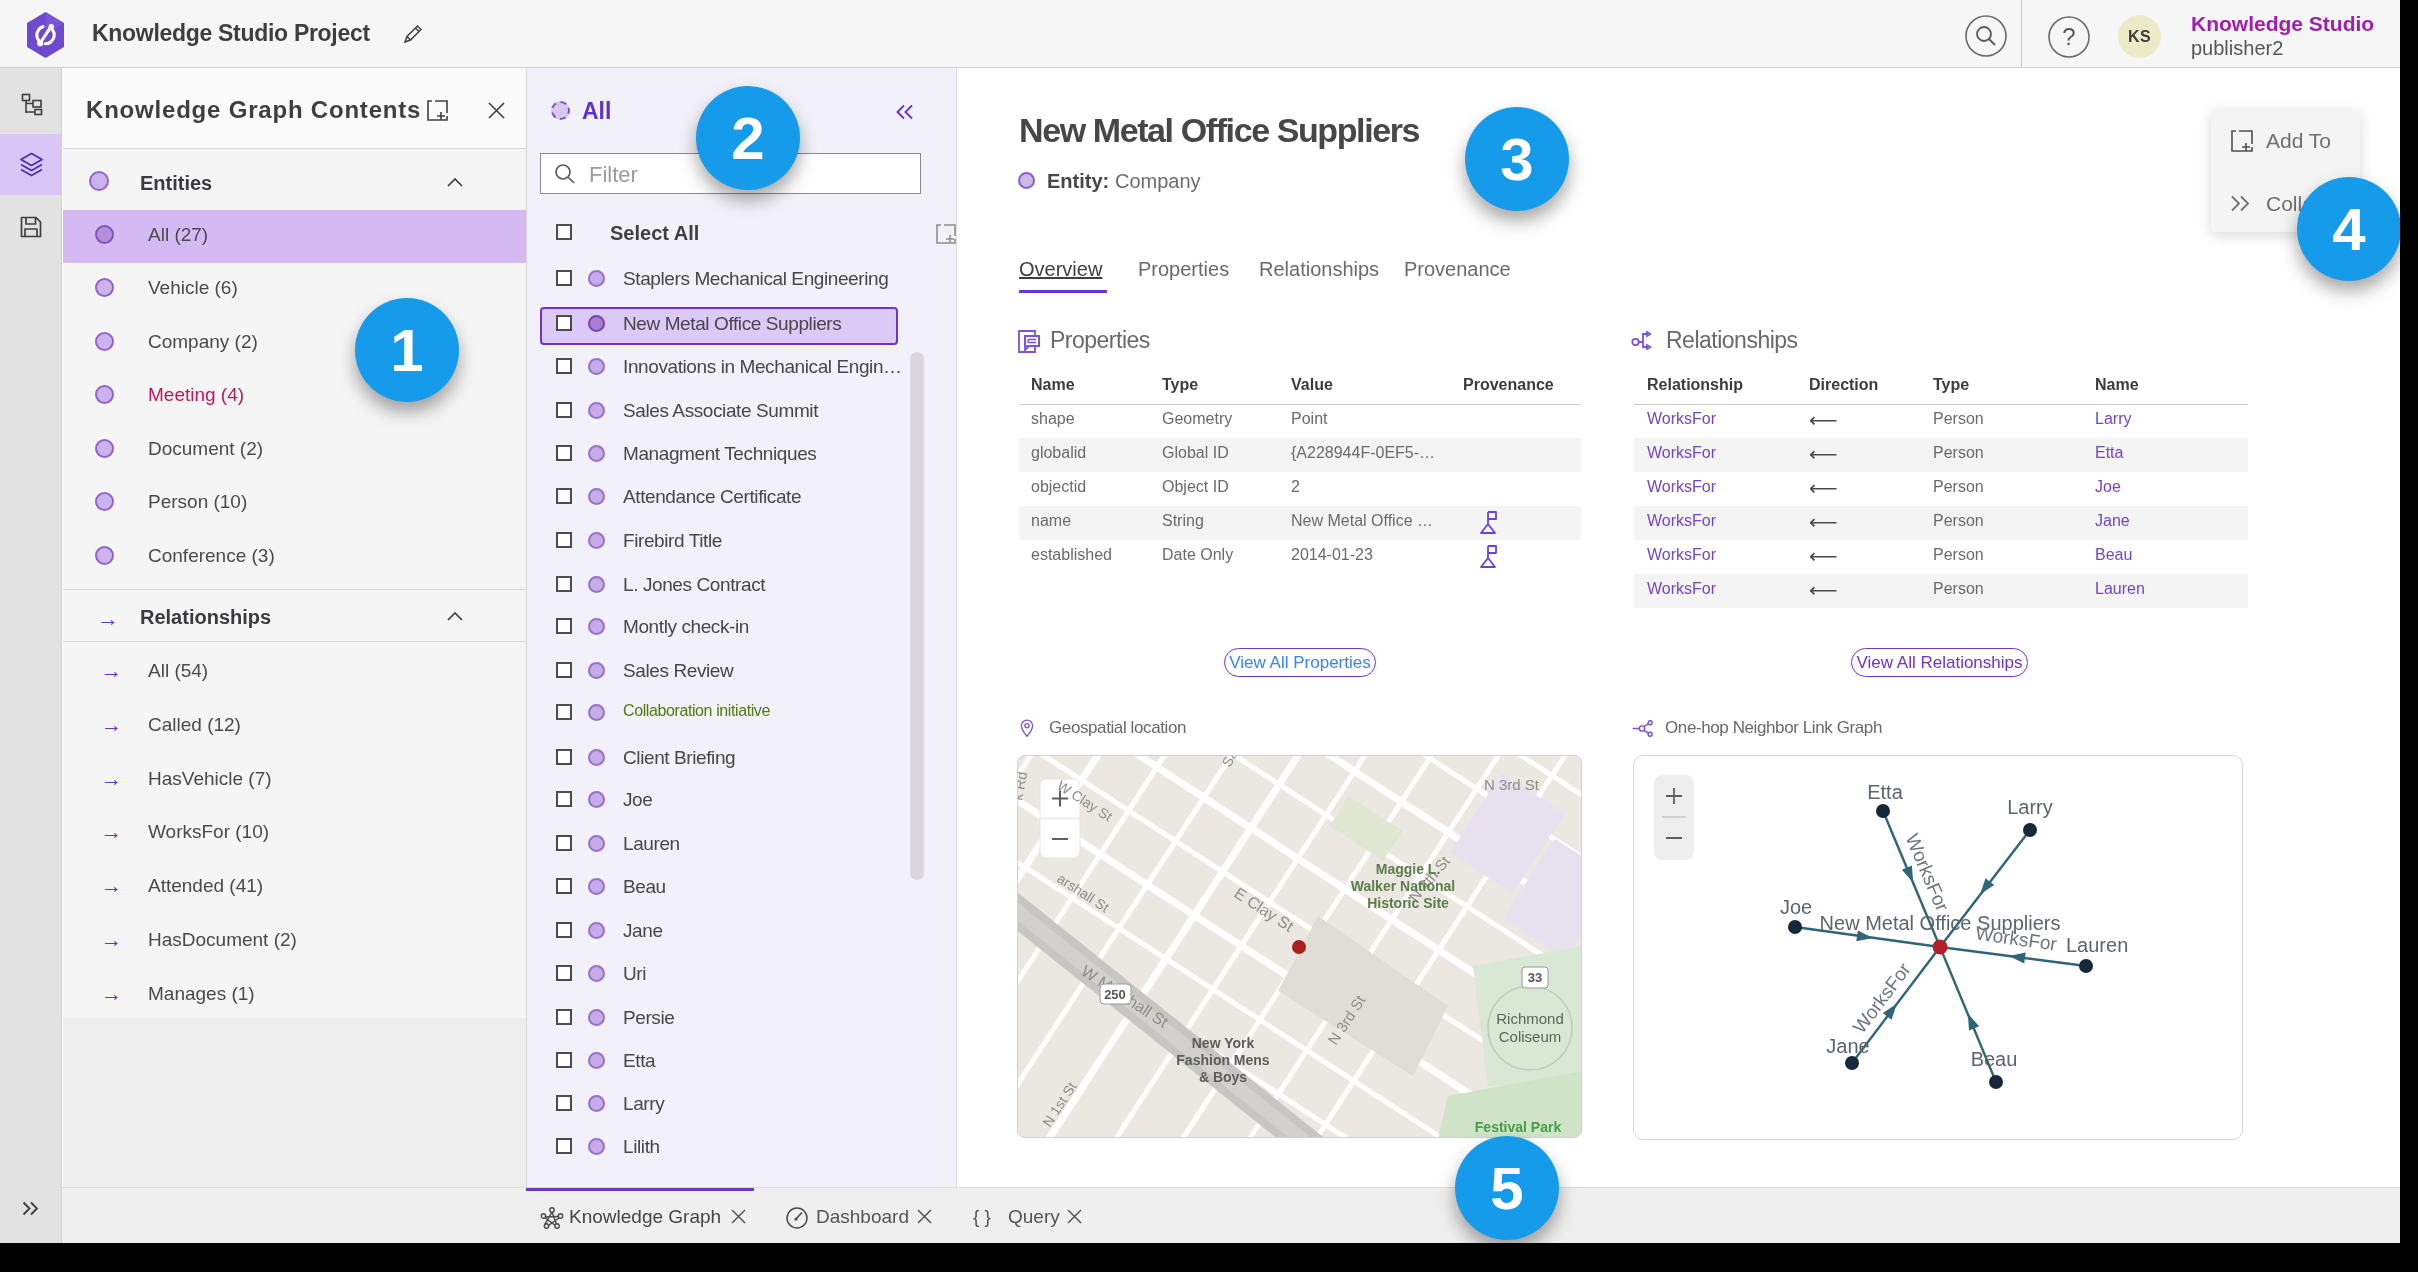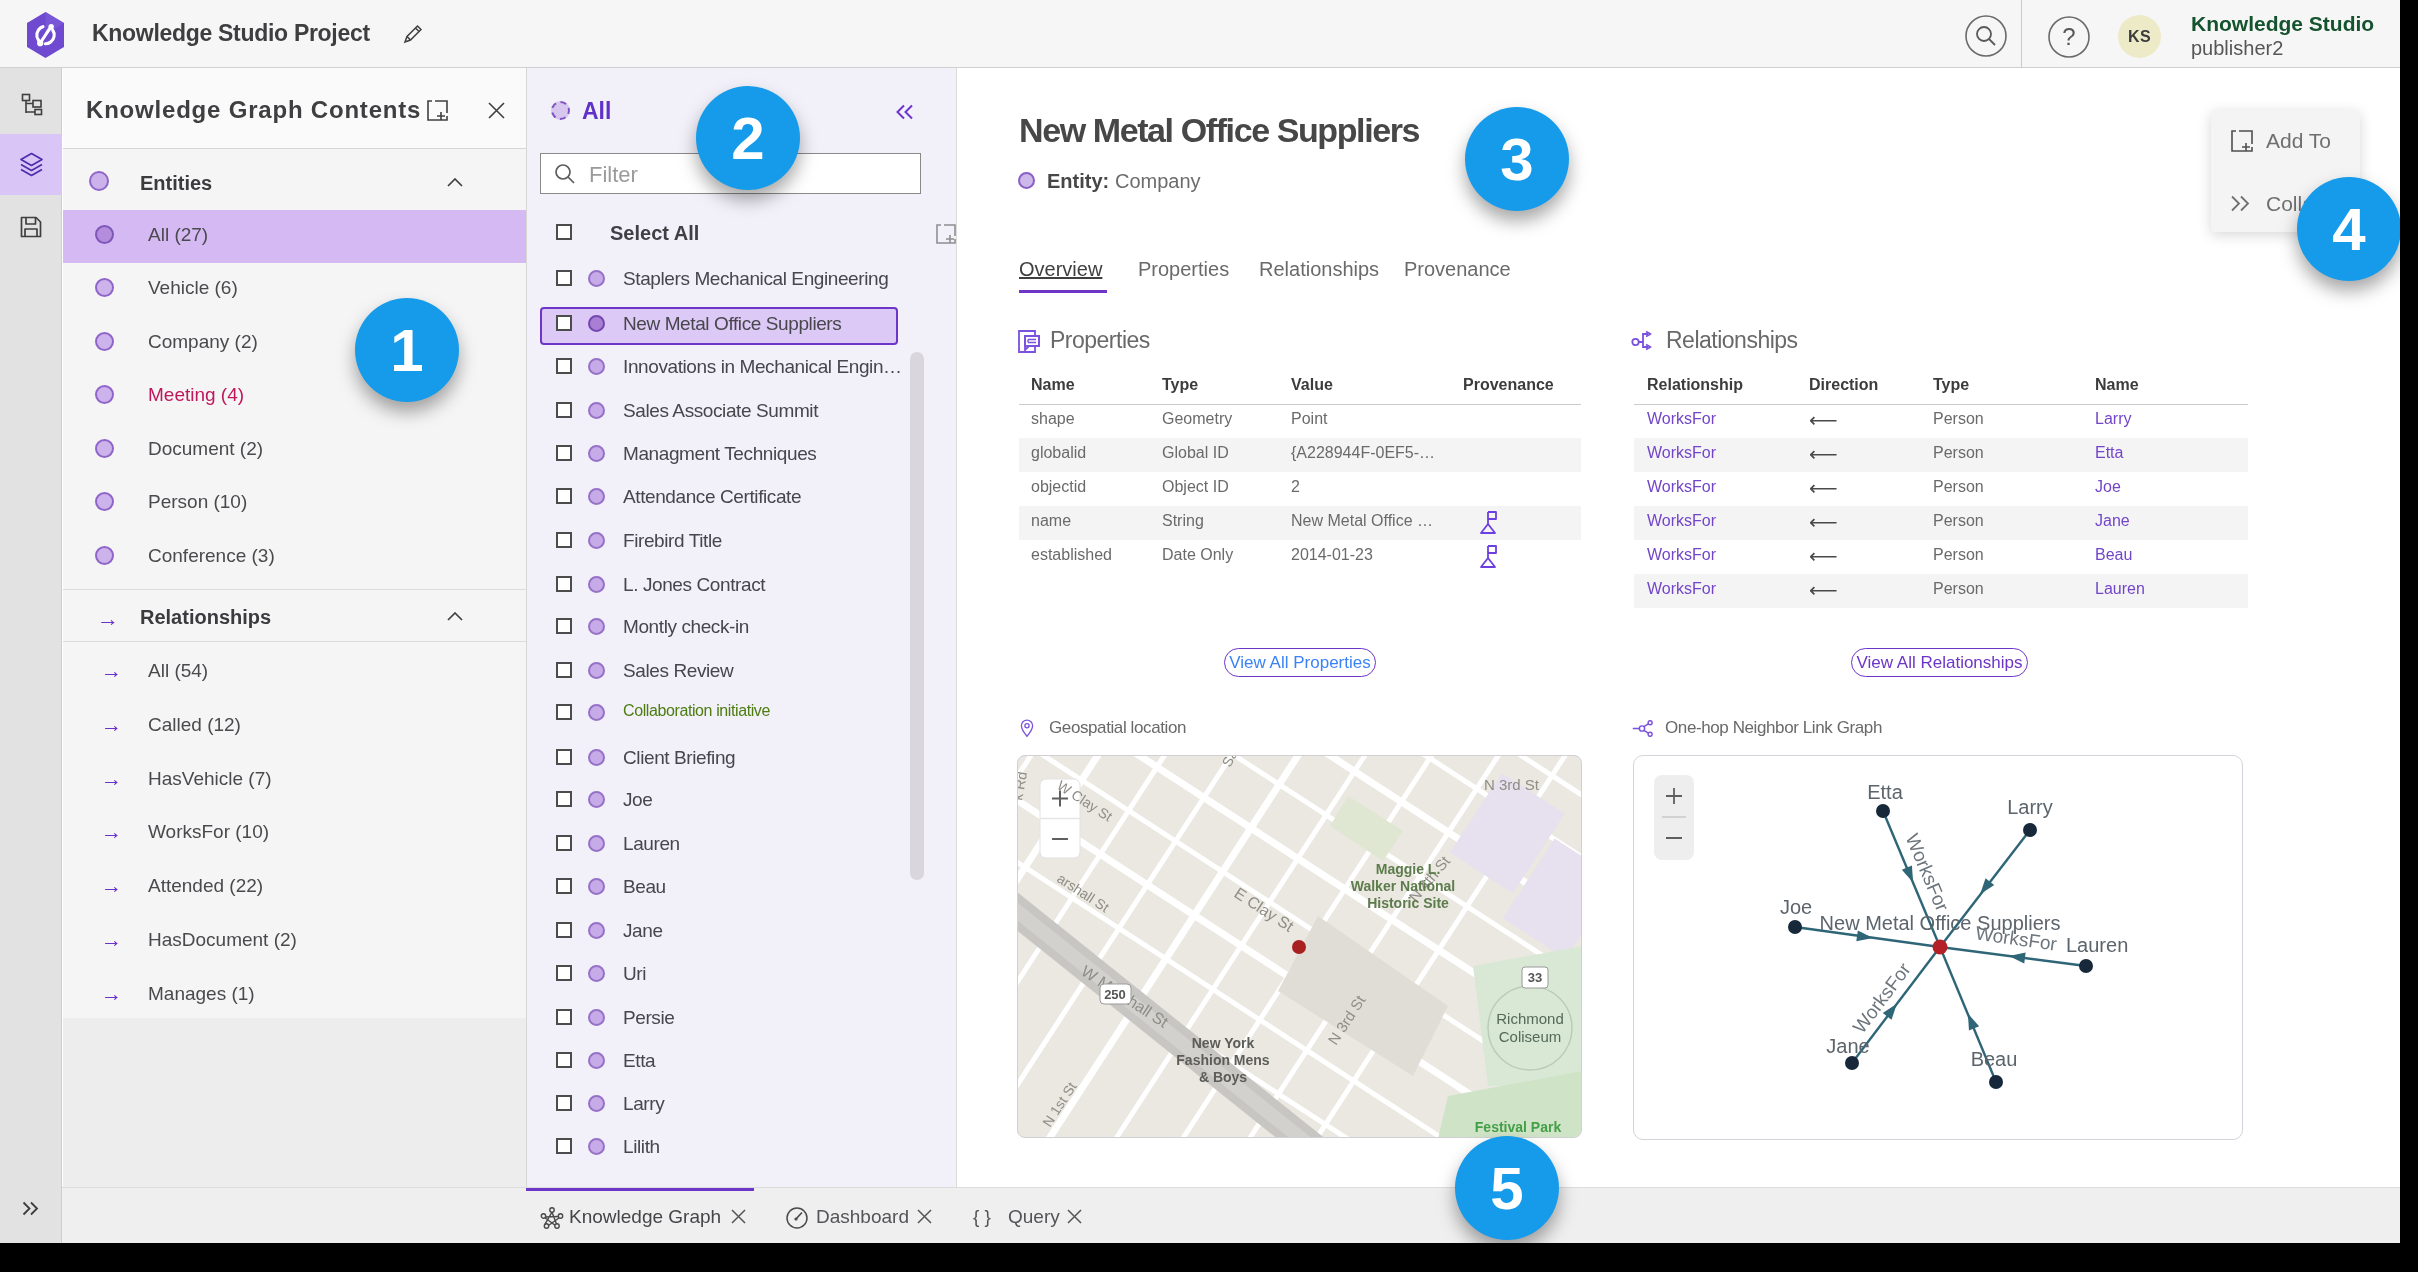--- a/index.html
+++ b/index.html
@@ -33,21 +33,21 @@
     <circle cx="21" cy="21" r="20" fill="none" stroke="#6a6a6a" stroke-width="1.6"></circle>
     <circle cx="19" cy="19" r="7" fill="none" stroke="#585858" stroke-width="1.8"></circle>
     <path d="M24,24 L30,30" stroke="#585858" stroke-width="1.8"></path>
   </svg>
   <div class="abs" style="left:2021px;top:0;width:1px;height:68px;background:#cac8c8;"></div>
   <svg class="abs" style="left:2048px;top:16px;" width="42" height="42" viewBox="0 0 42 42">
     <circle cx="21" cy="21" r="20" fill="none" stroke="#6a6a6a" stroke-width="1.6"></circle>
     <text x="21" y="29" font-size="24" fill="#585858" text-anchor="middle" font-family="Liberation Sans">?</text>
   </svg>
   <div class="abs" style="left:2118px;top:15px;width:43px;height:43px;border-radius:50%;background:#edeac7;color:#3c3c3c;font-size:16px;font-weight:bold;display:flex;align-items:center;justify-content:center;letter-spacing:0.5px;">KS</div>
-  <div class="abs" style="left:2191px;top:12px;font-size:21px;font-weight:bold;color:#14532d;">Knowledge Studio</div>
+  <div class="abs" style="left:2191px;top:12px;font-size:21px;font-weight:bold;color:#a21caf;">Knowledge Studio</div>
   <div class="abs" style="left:2191px;top:37px;font-size:20px;color:#565656;">publisher2</div>
 </div>
 
 <div class="abs" style="left:0;top:68px;width:62px;height:1175px;background:#e3e2e2;border-right:1px solid #cecccc;z-index:4;">
   <svg class="abs" style="left:20px;top:24px;" width="24" height="24" viewBox="0 0 24 24">
     <g fill="none" stroke="#3f3f3f" stroke-width="1.6">
       <rect x="2.5" y="2.5" width="7" height="6"></rect>
       <rect x="13" y="8.5" width="8" height="6.5"></rect>
       <rect x="15" y="17.5" width="6.5" height="5"></rect>
       <path d="M6,8.5 L6,21 M6,11.5 H13 M6,20 H15"></path>
@@ -121,21 +121,21 @@
   <div class="abs" style="left:0;top:573px;width:463px;height:1px;background:#dcdada;"></div>
   <div class="abs" style="left:38px;top:591px;font-size:21px;color:#6a30c8;">→</div>
   <div class="abs" style="left:85px;top:592px;font-size:19px;color:#4a4a4e;">All (54)</div>
   <div class="abs" style="left:38px;top:645px;font-size:21px;color:#6a30c8;">→</div>
   <div class="abs" style="left:85px;top:646px;font-size:19px;color:#4a4a4e;">Called (12)</div>
   <div class="abs" style="left:38px;top:699px;font-size:21px;color:#6a30c8;">→</div>
   <div class="abs" style="left:85px;top:700px;font-size:19px;color:#4a4a4e;">HasVehicle (7)</div>
   <div class="abs" style="left:38px;top:752px;font-size:21px;color:#6a30c8;">→</div>
   <div class="abs" style="left:85px;top:753px;font-size:19px;color:#4a4a4e;">WorksFor (10)</div>
   <div class="abs" style="left:38px;top:806px;font-size:21px;color:#6a30c8;">→</div>
-  <div class="abs" style="left:85px;top:807px;font-size:19px;color:#4a4a4e;">Attended (22)</div>
+  <div class="abs" style="left:85px;top:807px;font-size:19px;color:#4a4a4e;">Attended (41)</div>
   <div class="abs" style="left:38px;top:860px;font-size:21px;color:#6a30c8;">→</div>
   <div class="abs" style="left:85px;top:861px;font-size:19px;color:#4a4a4e;">HasDocument (2)</div>
   <div class="abs" style="left:38px;top:914px;font-size:21px;color:#6a30c8;">→</div>
   <div class="abs" style="left:85px;top:915px;font-size:19px;color:#4a4a4e;">Manages (1)</div>
 </div>
 
 <div class="abs" style="left:526px;top:68px;width:430px;height:1119px;background:#f2f0f9;border-left:1px solid #d8d5d5;z-index:3;" id="panel2">
   <div class="abs" style="left:24px;top:33px;width:19px;height:19px;border-radius:50%;background:#d7c7ef;border:2px dashed #7d53c2;"></div>
   <div class="abs" style="left:55px;top:30px;font-size:23px;font-weight:bold;color:#5f31c8;">All</div>
   <svg class="abs" style="left:368px;top:36px;" width="20px" height="16" viewBox="0 0 20 16">

